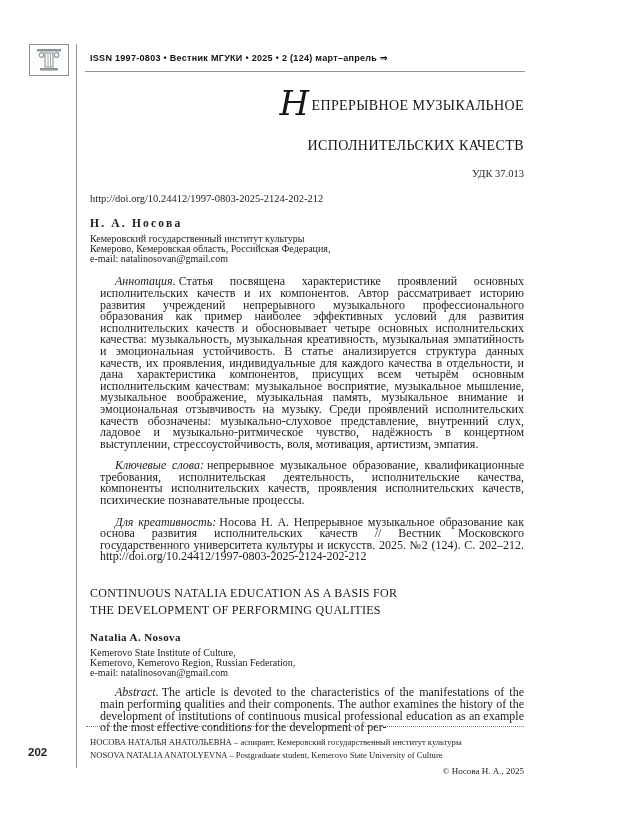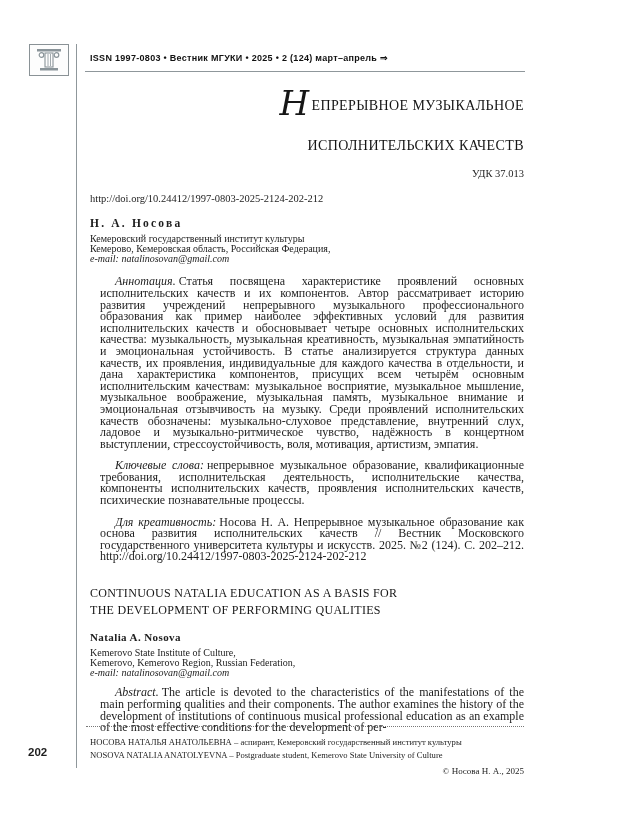--- a/index.html
+++ b/index.html
@@ -30,21 +30,21 @@
   .dropcap {
     font-size:34px; font-style:italic; line-height:0; vertical-align:-5px;
     margin-right:2px; font-family:"DejaVu Serif", serif;
   }
 
   .udc { margin-top:12px; font-size:10.5px;text-align:right; }
   .doi { margin-top:14px; font-size:10.5px; }
 
   .author-ru { margin-top:13px; font-size:11.5px; font-weight:bold; letter-spacing:2.2px; }
   .aff-block { margin-top:5px; font-size:10px; line-height:9.8px; color:#222; }
-  .email-line { font-style:italic; }
+  .email-line { }
 
   .para {
     margin-left:10px; margin-top:10px; font-size:12px; line-height:11.6px;
     text-align:justify; text-indent:15px; color:#1d1d1d;
   }
   .para.first { margin-top:13px; }
   .para-label { font-style:italic; margin-right:3px; }
 
   .title-en {
     margin-top:22px; font-weight:normal; font-size:12px; line-height:17px;

